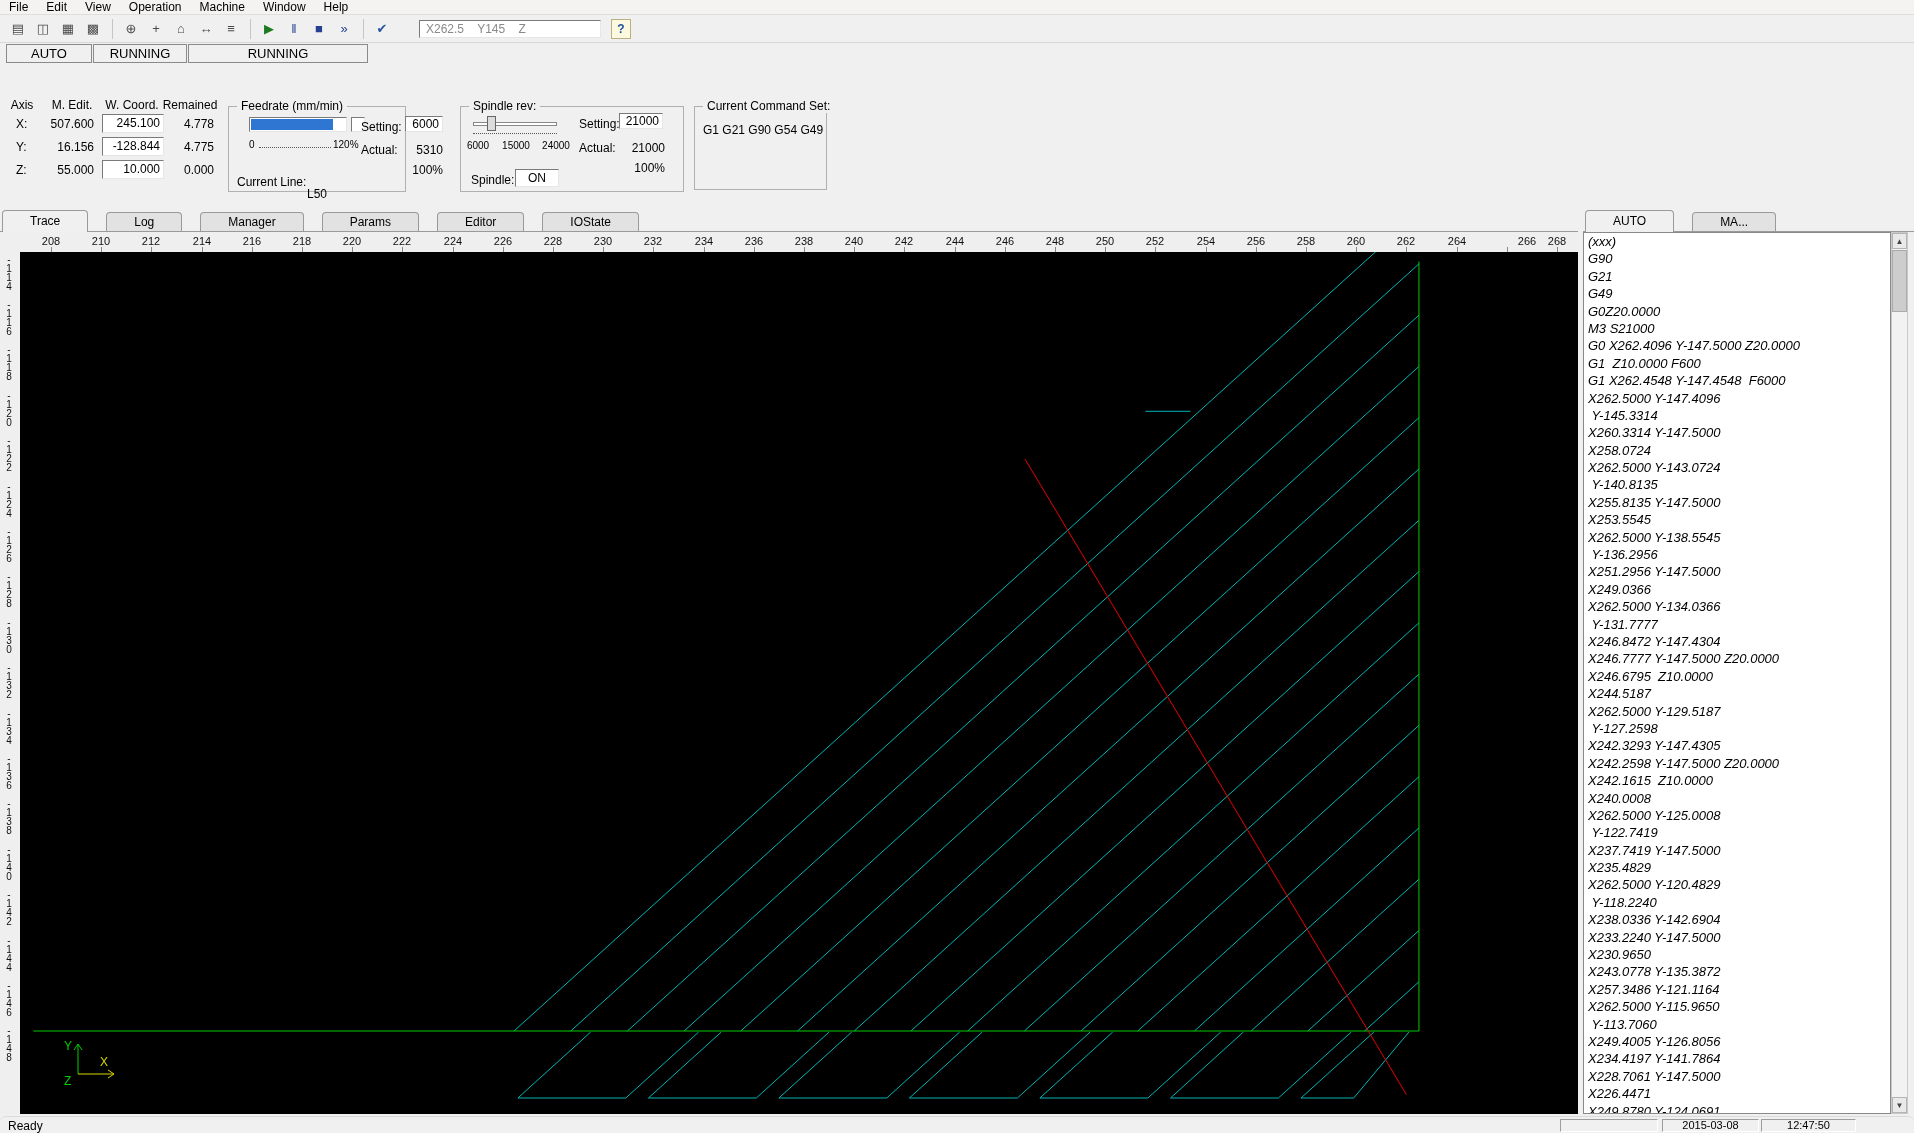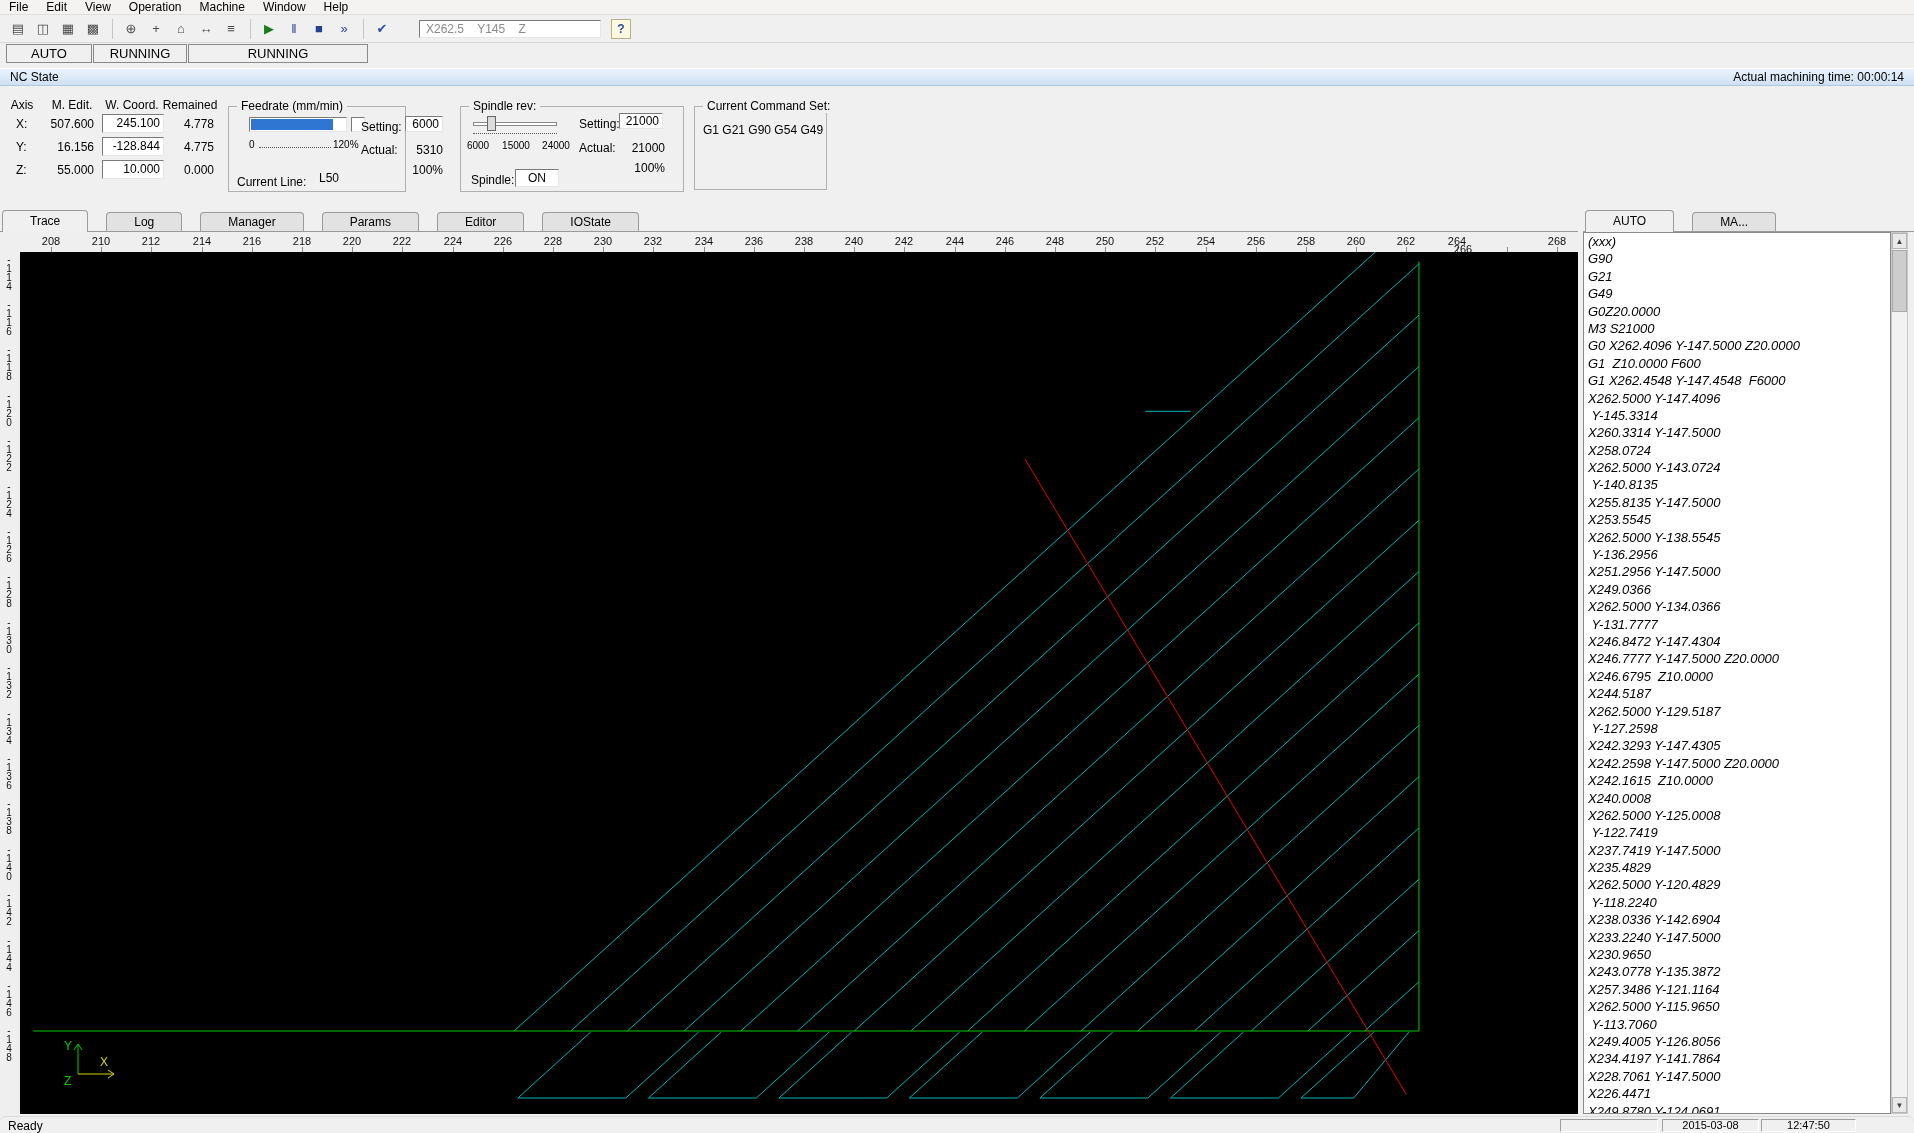--- a/index.html
+++ b/index.html
@@ -124,24 +124,20 @@
       <div id="coordfield">X262.5    Y145    Z</div>
       <div id="helpbtn">?</div>
     </div>
 
   <div id="modebar">
     <div class="mode-cell" id="mode-auto">AUTO</div>
     <div class="mode-cell" id="mode-run1">RUNNING</div>
     <div class="mode-cell" id="mode-run2">RUNNING</div>
   </div>
 
-  <div id="ncbar">
-    <span>NC State</span>
-    <span>Actual machining time: 00:00:14</span>
-  </div>
 
   <div id="axis-table">
       <div class="ax-h" style="left: 6px; width: 32px;">Axis</div>
       <div class="ax-h" style="left: 42px; width: 60px;">M. Edit.</div>
       <div class="ax-h" style="left: 102px; width: 60px;">W. Coord.</div>
       <div class="ax-h" style="left: 162px; width: 56px;">Remained</div>
       <div class="ax-lab" style="top: 31px;">X:</div>
       <div class="ax-m" style="top: 31px;">507.600</div>
       <div class="ax-box" style="top: 28px;">
         <div class="ax-bv">245.100</div>
@@ -169,21 +165,21 @@
     <div id="feed-extra-box"></div>
     <div class="glabel" style="left:132px;top:13px;">Setting:</div>
     <div class="gbox" style="left:176px;top:9px;width:38px;height:16px;">6000</div>
     <div class="glabel tiny" style="left:20px;top:32px;">0</div>
     <div class="dotted" style="left:30px;top:40px;width:72px;"></div>
     <div class="glabel tiny" style="left:104px;top:32px;">120%</div>
     <div class="glabel" style="left:132px;top:36px;">Actual:</div>
     <div class="gval-r" style="left:166px;top:36px;width:48px;">5310</div>
     <div class="gval-r" style="left:166px;top:56px;width:48px;">100%</div>
     <div class="glabel" style="left:8px;top:68px;">Current Line:</div>
-    <div class="glabel" style="left:78px;top:64px;margin-left:12px;">L50</div>
+    <div class="glabel" style="left:78px;top:80px;">L50</div>
   </div>
 
   <div class="groupbox" id="spindle-group">
     <div class="grouplabel">Spindle rev:</div>
     <div id="spindle-groove"></div>
     <div id="spindle-thumb"></div>
     <div class="dotted" style="left:12px;top:26px;width:84px;"></div>
     <div class="glabel" style="left:118px;top:10px;">Setting:</div>
     <div class="gbox" style="left:158px;top:6px;width:44px;height:16px;">21000</div>
     <div class="glabel" style="left:118px;top:34px;">Actual:</div>
@@ -263,21 +259,21 @@
         <div class="hr-num" style="left: 1241px;">256</div>
         <div class="hr-tick" style="left: 1256px;"></div>
         <div class="hr-num" style="left: 1291px;">258</div>
         <div class="hr-tick" style="left: 1306px;"></div>
         <div class="hr-num" style="left: 1341px;">260</div>
         <div class="hr-tick" style="left: 1356px;"></div>
         <div class="hr-num" style="left: 1391px;">262</div>
         <div class="hr-tick" style="left: 1406px;"></div>
         <div class="hr-num" style="left: 1442px;">264</div>
         <div class="hr-tick" style="left: 1457px;"></div>
-        <div class="hr-num" style="left: 1448px; margin-top: 8px;">266</div>
+        <div class="hr-num" style="left: 1512px;">266</div>
         <div class="hr-tick" style="left: 1507px;"></div>
         <div class="hr-num" style="left: 1542px;">268</div>
         <div class="hr-tick" style="left: 1557px;"></div>
       </div>
     <div id="vruler">
         <div class="vr-num" style="top: 3px;">-
 1
 1
 4</div>
         <div class="vr-num" style="top: 48px;">-

